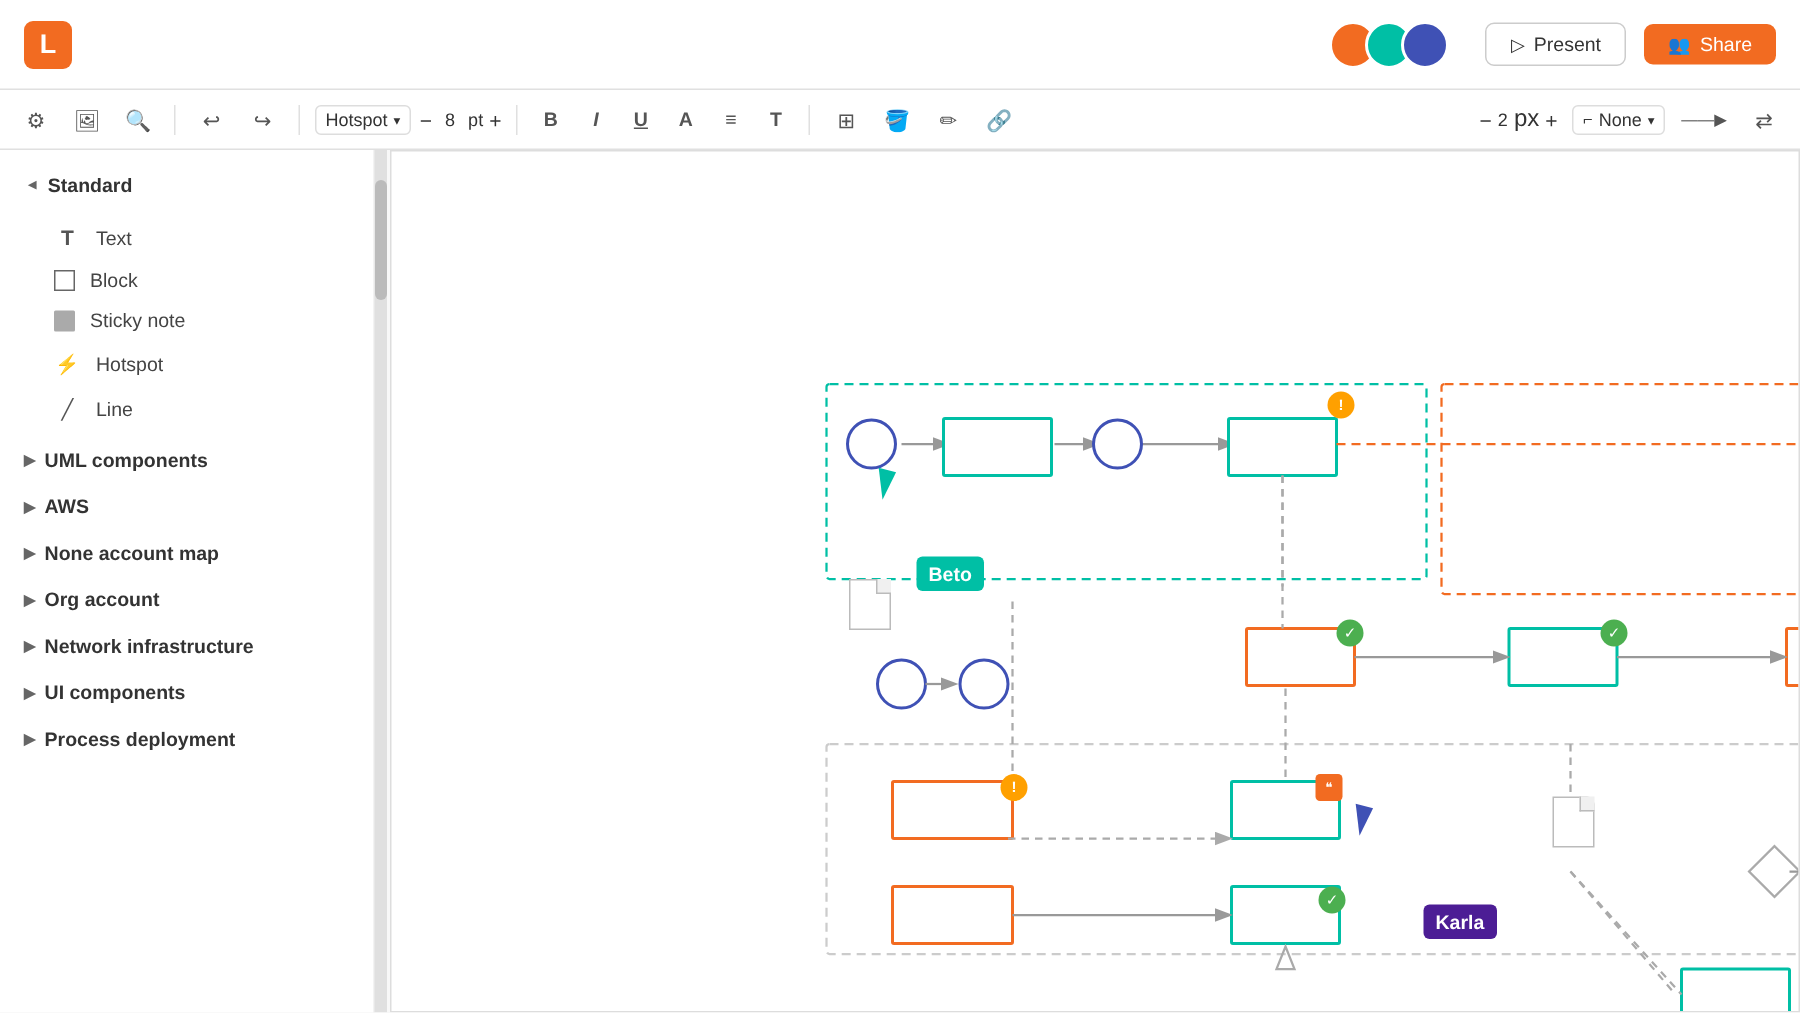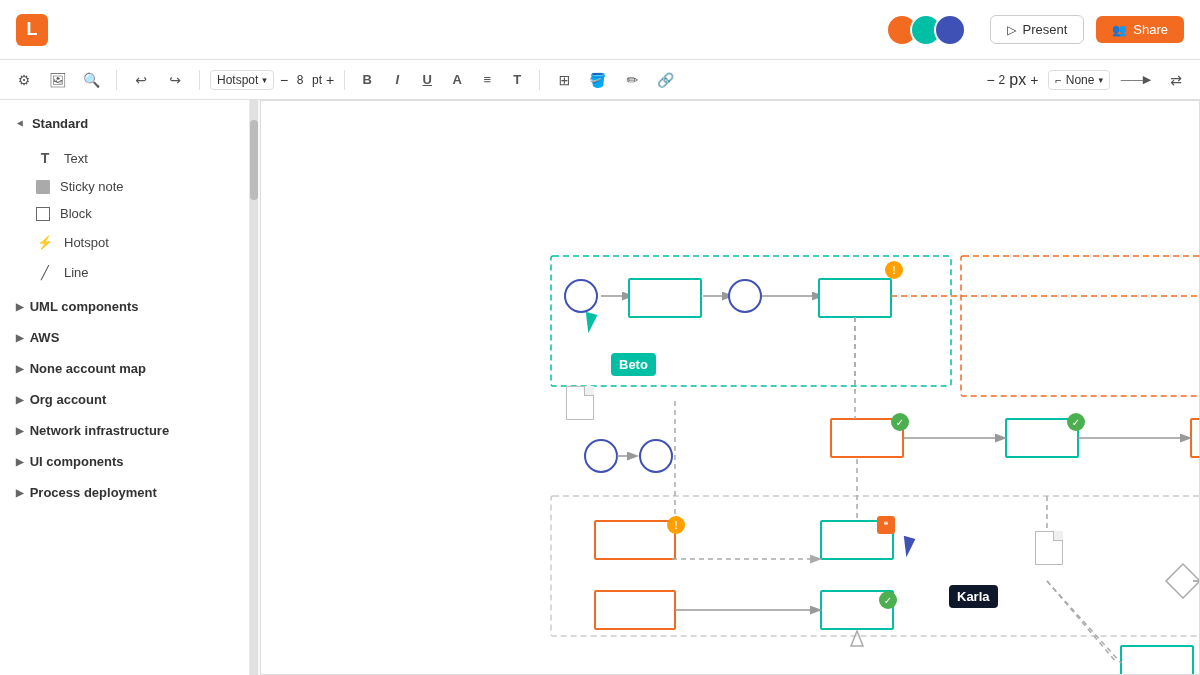--- a/index.html
+++ b/index.html
@@ -139,23 +139,24 @@
     }
 
     
     .diagram-label {
       position: absolute;
       font-size: 13px;
       font-weight: bold;
       padding: 4px 8px;
       border-radius: 4px;
       color: #fff;
+      margin-top: 18px;
     }
     .label-teal { background: #00bfa5; }
-    .label-dark-blue { background: #0f172a; }
+    .label-dark-blue { background: #4c1d95; }
 
     
     .badge-warn {
       position: absolute;
       width: 18px; height: 18px;
       background: #ffa000;
       border-radius: 50%;
       display: flex; align-items: center; justify-content: center;
       color: #fff; font-size: 10px; font-weight: bold;
     }
@@ -261,26 +262,26 @@
     <div class="sidebar-section-header expanded">
       <span class="chevron">▼</span>
       <span>Standard</span>
     </div>
     <div class="sidebar-items">
       <div class="sidebar-item">
         <span class="sidebar-item-icon" style="font-weight:bold;color:#555;font-size:14px;">T</span>
         <span>Text</span>
       </div>
       <div class="sidebar-item">
+        <span class="sidebar-item-icon" style="border:1.5px solid #666;width:14px;height:14px;display:inline-block;"></span>
+        <span>Block</span>
+      </div>
+      <div class="sidebar-item">
         <span class="sidebar-item-icon" style="background:#aaa;width:14px;height:14px;display:inline-block;border-radius:1px;"></span>
         <span>Sticky note</span>
-      </div>
-      <div class="sidebar-item">
-        <span class="sidebar-item-icon" style="border:1.5px solid #666;width:14px;height:14px;display:inline-block;"></span>
-        <span>Block</span>
       </div>
       <div class="sidebar-item">
         <span class="sidebar-item-icon" style="color:#555;font-size:13px;">⚡</span>
         <span>Hotspot</span>
       </div>
       <div class="sidebar-item">
         <span class="sidebar-item-icon" style="color:#555;font-size:13px;">╱</span>
         <span>Line</span>
       </div>
     </div>

